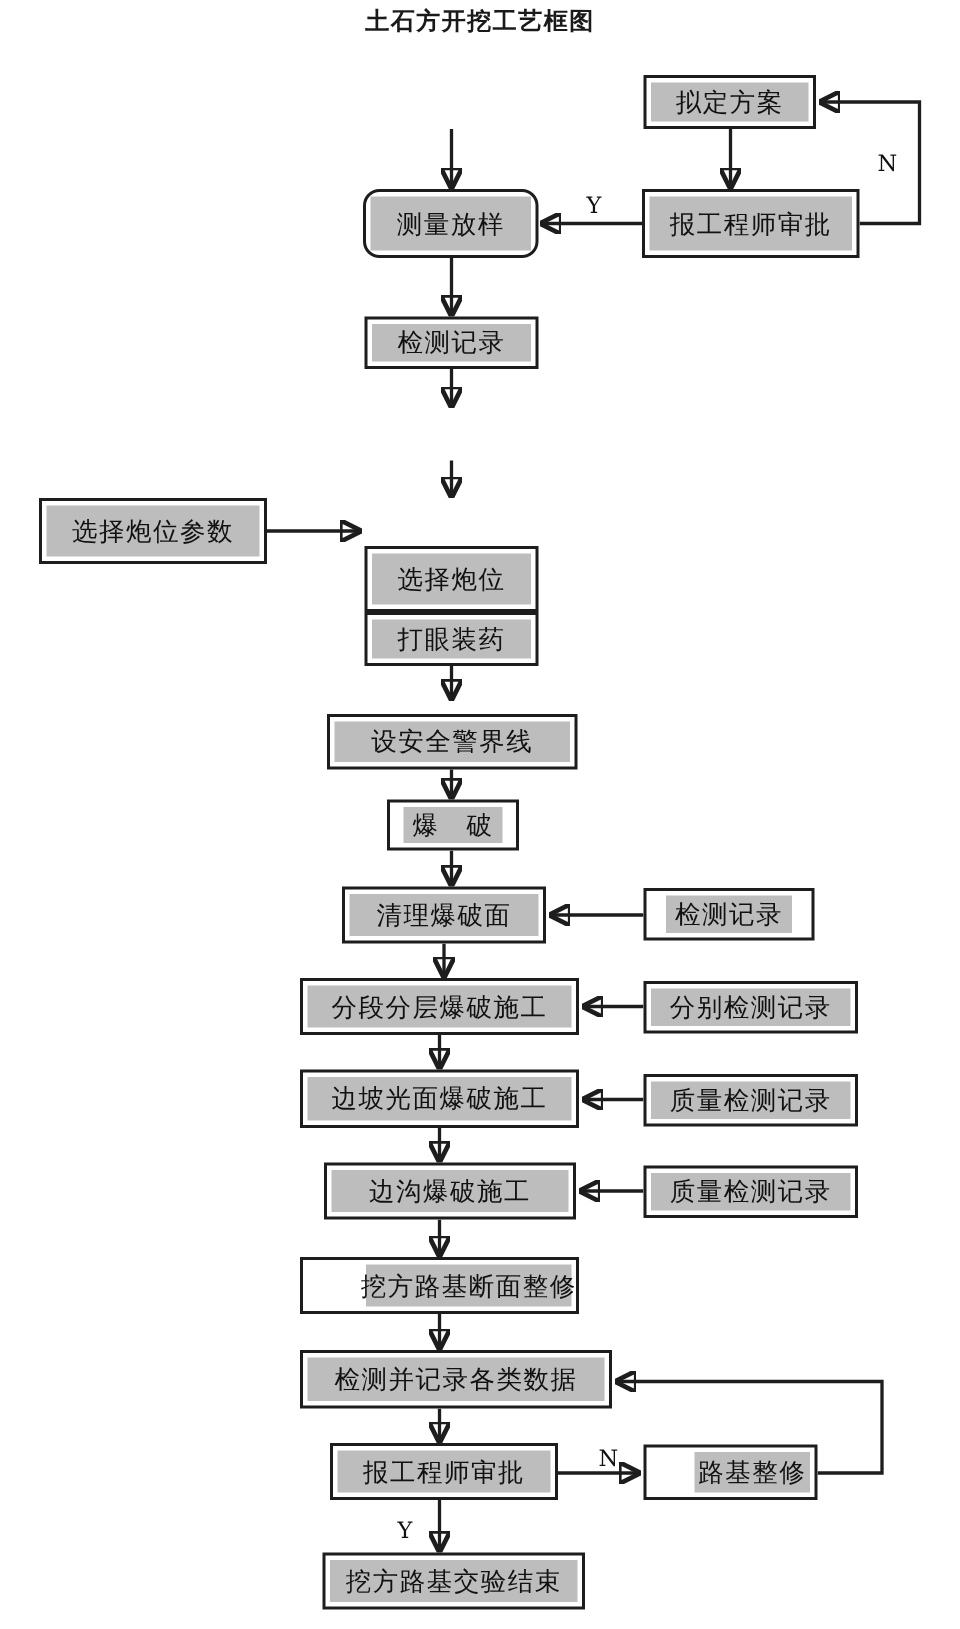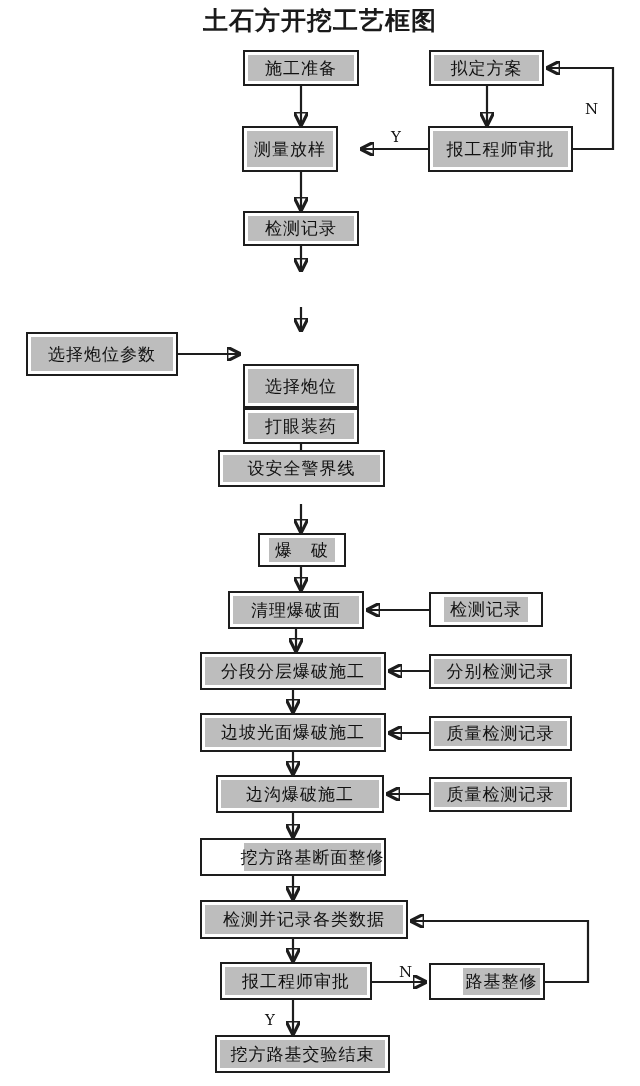--- a/index.html
+++ b/index.html
@@ -14,21 +14,21 @@
     background: #ffffff;
     overflow: hidden;
     font-family: "DejaVu Sans", "Liberation Sans", sans-serif;
   }
   #chart-title {
     position: absolute;
     left: 0;
     top: 4px;
     width: 640px;
     text-align: center;
-    font-size: 25px;
+    font-size: 16px;
     font-weight: bold;
     color: #1a1a1a;
     letter-spacing: 1px;
     font-family: "DejaVu Serif", "Liberation Serif", serif;
   }
   .node {
     position: absolute;
     box-sizing: border-box;
     border: 2px solid #1d1d1d;
     background: #ffffff;
@@ -132,29 +132,26 @@
 
     <line x1="293" y1="939" x2="293" y2="960" marker-end="url(#arrow)"></line>
 
     <line x1="372" y1="982" x2="425" y2="982" marker-end="url(#arrow)"></line>
 
     <path d="M 545 982 L 588 982 L 588 921 L 412 921" marker-end="url(#arrow)"></path>
 
     <line x1="293" y1="1000" x2="293" y2="1033" marker-end="url(#arrow)"></line>
   </svg>
 
-  <div class="node" style="left:243px; top:50px; width:116px; height:36px;">
-    <span class="fill">施工准备</span>
-  </div>
 
   <div class="node" style="left:429px; top:50px; width:115px; height:36px;">
     <span class="fill">拟定方案</span>
   </div>
 
-  <div class="node" style="left:242px; top:126px; width:96px; height:46px;">
+  <div class="node" style="left:242px; top:126px; width:117px; height:46px;border-radius:11px;">
     <span class="fill">测量放样</span>
   </div>
 
   <div class="node" style="left:428px; top:126px; width:145px; height:46px;">
     <span class="fill">报工程师审批</span>
   </div>
 
   <div class="node" style="left:243px; top:211px; width:116px; height:35px;">
     <span class="fill">检测记录</span>
   </div>
@@ -165,21 +162,21 @@
   </div>
 
   <div class="node" style="left:243px; top:332px; width:116px; height:44px;margin-top:32px;">
     <span class="fill">选择炮位</span>
   </div>
 
   <div class="node" style="left:243px; top:408px; width:116px; height:36px;">
     <span class="fill">打眼装药</span>
   </div>
 
-  <div class="node" style="left:218px; top:450px; width:167px; height:37px;">
+  <div class="node" style="left:218px; top:476px; width:167px; height:37px;">
     <span class="fill">设安全警界线</span>
   </div>
 
   <div class="node tight" style="left:258px; top:533px; width:88px; height:34px;">
     <span class="fill">爆　破</span>
   </div>
 
   <div class="node" style="left:228px; top:591px; width:136px; height:38px;">
     <span class="fill">清理爆破面</span>
   </div>

